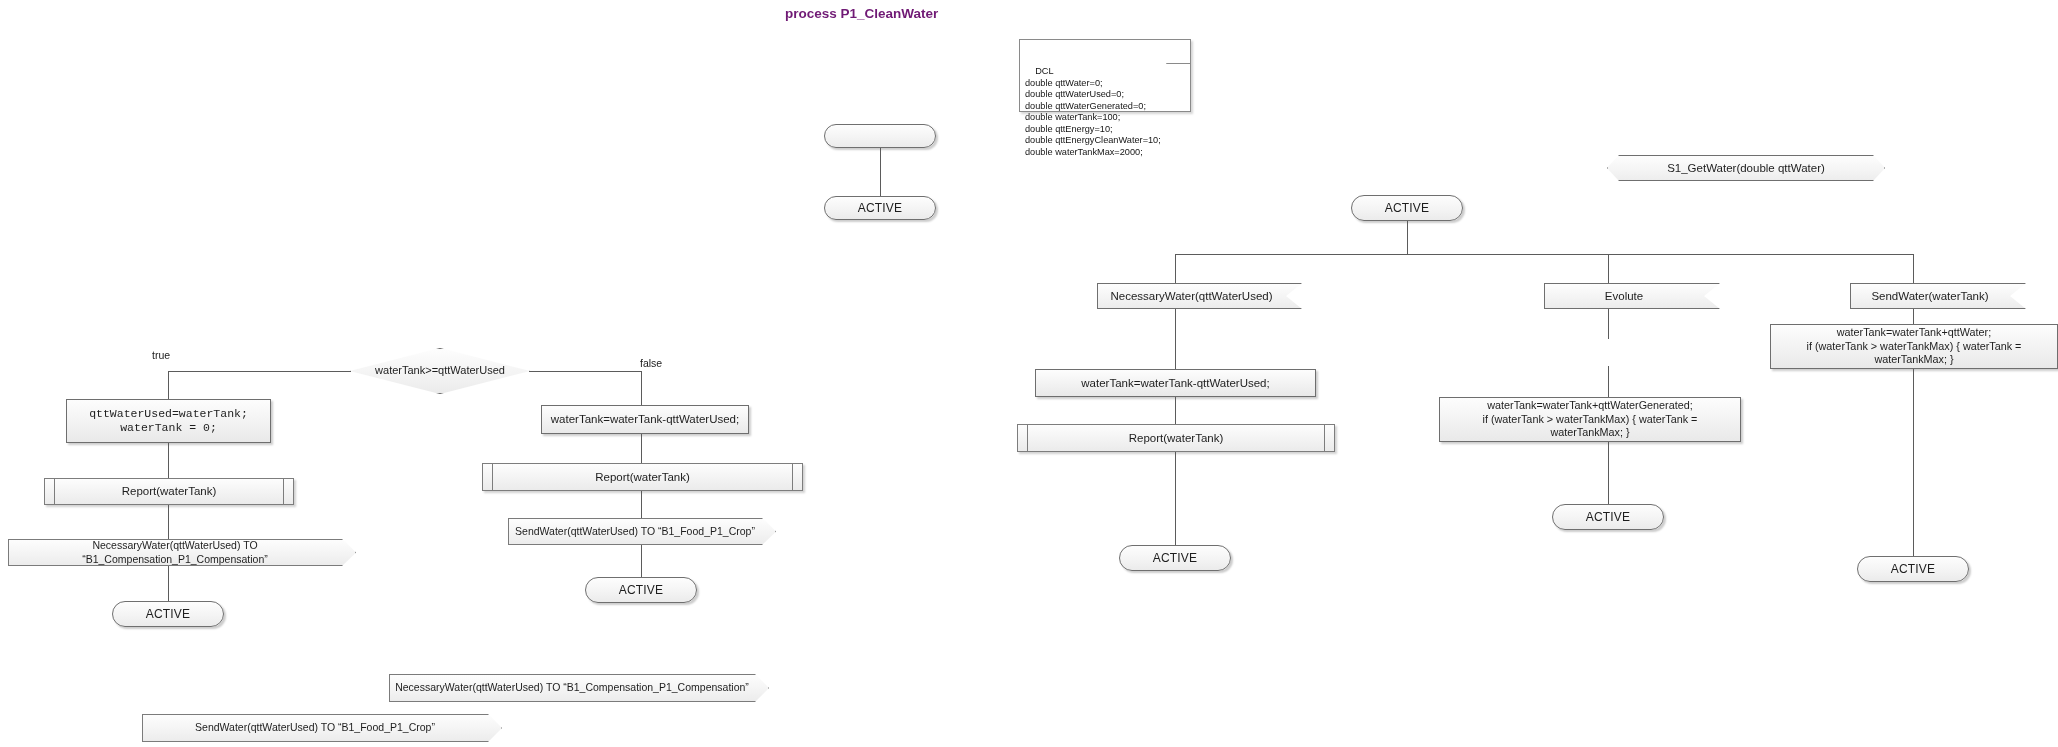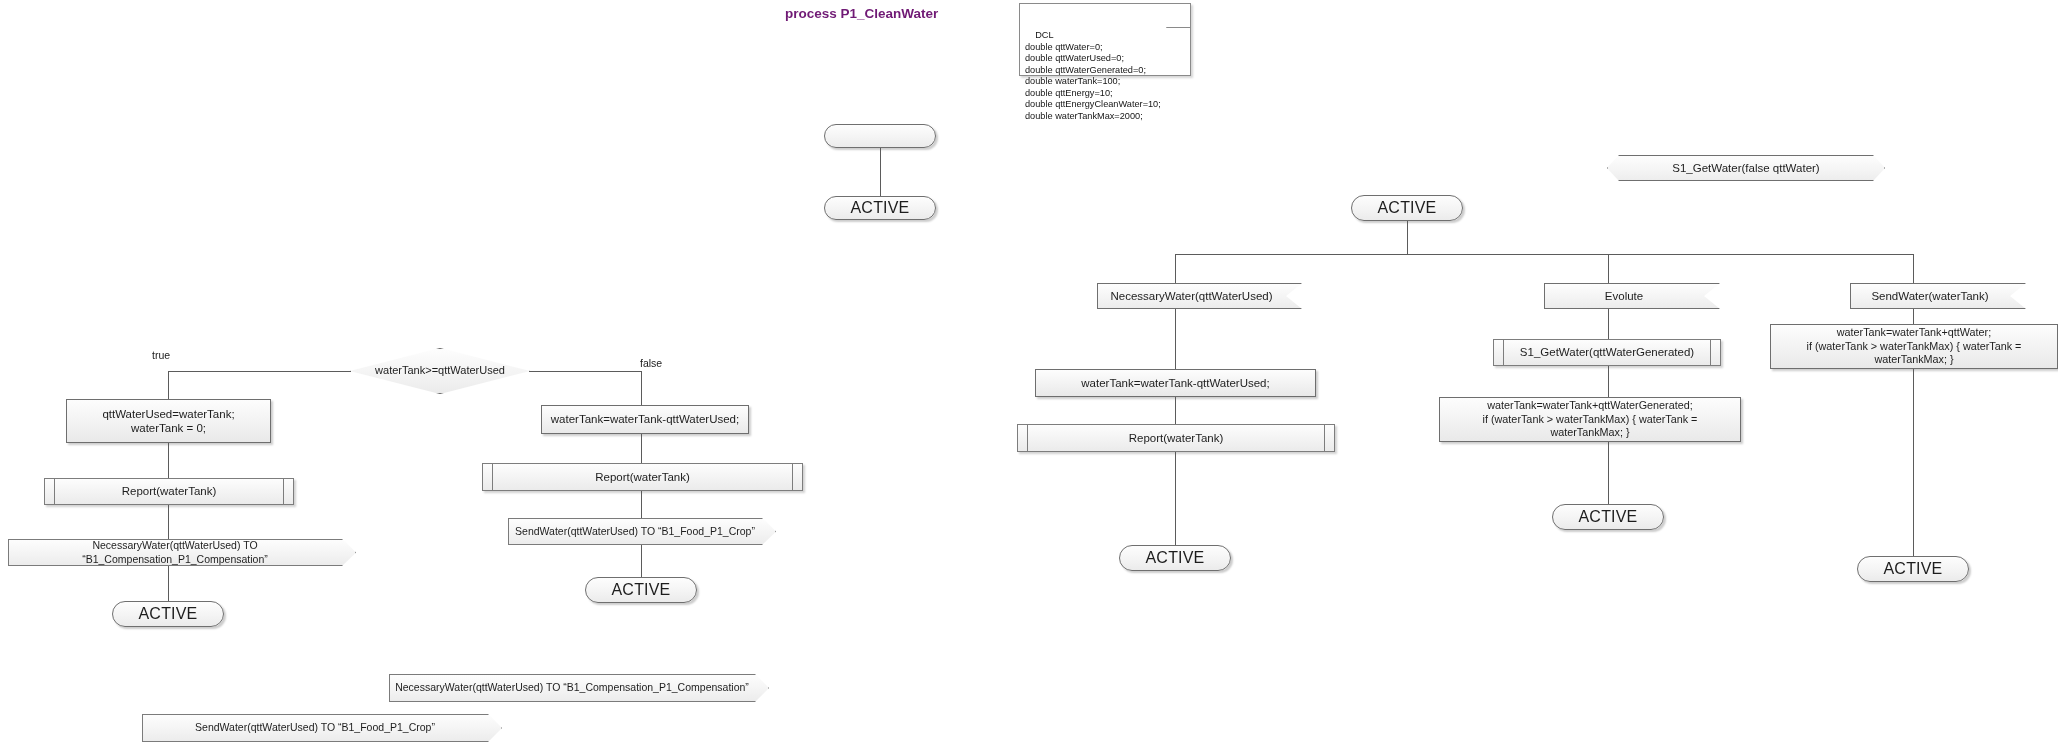--- a/index.html
+++ b/index.html
@@ -33,21 +33,21 @@
     content:"";position:absolute;top:0;bottom:0;width:0;border-left:1.1px solid #7d7d7d;
   }
   .procedure::before{left:9px;}
   .procedure::after{right:9px;}
 
   
   .state{
     background:linear-gradient(to bottom,#fdfdfd 0%,#f4f4f4 55%,#ebebeb 100%);
     border:1.3px solid #6f6f6f;border-radius:999px;
     box-shadow:2px 2px 2px rgba(0,0,0,.20);
-    font-size:16px;letter-spacing:.2px;
+    font-size:12px;letter-spacing:.2px;
   }
 
   
   .output{
     background:linear-gradient(to bottom,#fdfdfd 0%,#f4f4f4 55%,#ececec 100%);
     border:1.1px solid #7b7b7b;
     filter:drop-shadow(2px 2px 1.5px rgba(0,0,0,.18));
     clip-path:polygon(0 0,calc(100% - 14px) 0,100% 50%,calc(100% - 14px) 100%,0 100%);
     padding-right:14px;
   }
@@ -78,21 +78,21 @@
     filter:drop-shadow(1.5px 1.5px 1.2px rgba(0,0,0,.16));
     font-size:11px;
   }
 
   
   .note{
     position:absolute;box-sizing:border-box;
     background:#ffffff;border:1px solid #8a8a8a;
     box-shadow:2px 2px 2px rgba(0,0,0,.16);
     font-size:9.2px;line-height:1.25;padding:3px 5px 3px 5px;
-    text-align:left;white-space:pre;color:#141414;
+    text-align:left;white-space:pre;color:#141414;margin-top:36px;
   }
   .note .foldline{
     position:absolute;right:0;top:0;width:23px;height:23px;
     border-left:1px solid #8a8a8a;border-bottom:1px solid #8a8a8a;
     background:#fff;
     clip-path:polygon(100% 0,100% 100%,0 100%);
   }
 
   
   .title{position:absolute;font-weight:bold;font-size:13.5px;color:#701a75;}
@@ -134,21 +134,21 @@
 
   <div class="edgelabel" style="left:152px;top:349px;">true</div>
   <div class="edgelabel" style="left:640px;top:357px;">false</div>
 
   <div class="hline" style="left:168px;top:371px;width:183px;"></div>
   <div class="vline" style="left:168px;top:371px;height:28px;"></div>
 
   <div class="hline" style="left:529px;top:371px;width:113px;"></div>
   <div class="vline" style="left:641px;top:371px;height:34px;"></div>
 
-  <div class="node task multiline" style="left:66px;top:399px;width:205px;height:44px;">qttWaterUsed=waterTank;
+  <div class="node task multiline" style="left:66px;top:399px;width:205px;height:44px;font-family:Liberation Mono, monospace;">qttWaterUsed=waterTank;
 waterTank = 0;</div>
   <div class="vline" style="left:168px;top:443px;height:35px;"></div>
 
   <div class="node procedure" style="left:44px;top:478px;width:250px;height:27px;">Report(waterTank)</div>
   <div class="vline" style="left:168px;top:505px;height:34px;"></div>
 
   <div class="node output" style="left:8px;top:539px;width:348px;height:27px;font-size:10.5px;">NecessaryWater(qttWaterUsed) TO “B1_Compensation_P1_Compensation”</div>
   <div class="vline" style="left:168px;top:566px;height:35px;"></div>
 
   <div class="node state" style="left:112px;top:601px;width:112px;height:26px;">ACTIVE</div>
@@ -160,21 +160,21 @@
   <div class="vline" style="left:641px;top:491px;height:27px;"></div>
 
   <div class="node output" style="left:508px;top:518px;width:268px;height:27px;font-size:10.5px;">SendWater(qttWaterUsed) TO “B1_Food_P1_Crop”</div>
   <div class="vline" style="left:641px;top:545px;height:32px;"></div>
 
   <div class="node state" style="left:585px;top:577px;width:112px;height:26px;">ACTIVE</div>
 
   <div class="node output" style="left:389px;top:674px;width:380px;height:28px;font-size:10.5px;">NecessaryWater(qttWaterUsed) TO “B1_Compensation_P1_Compensation”</div>
   <div class="node output" style="left:142px;top:714px;width:360px;height:28px;font-size:10.5px;">SendWater(qttWaterUsed) TO “B1_Food_P1_Crop”</div>
 
-  <div class="node hexsig" style="left:1607px;top:155px;width:278px;height:26px;">S1_GetWater(false qttWater)</div>
+  <div class="node hexsig" style="left:1607px;top:155px;width:278px;height:26px;">S1_GetWater(double qttWater)</div>
 
   <div class="node state" style="left:1351px;top:195px;width:112px;height:26px;">ACTIVE</div>
 
   <div class="vline" style="left:1407px;top:221px;height:33px;"></div>
   <div class="hline" style="left:1175px;top:254px;width:739px;"></div>
   <div class="vline" style="left:1175px;top:254px;height:29px;"></div>
   <div class="vline" style="left:1608px;top:254px;height:29px;"></div>
   <div class="vline" style="left:1913px;top:254px;height:29px;"></div>
 
   <div class="node input" style="left:1073px;top:283px;width:205px;height:26px;">NecessaryWater(qttWaterUsed)</div>
@@ -184,21 +184,20 @@
   <div class="vline" style="left:1175px;top:397px;height:27px;"></div>
 
   <div class="node procedure" style="left:1017px;top:424px;width:318px;height:28px;">Report(waterTank)</div>
   <div class="vline" style="left:1175px;top:452px;height:93px;"></div>
 
   <div class="node state" style="left:1119px;top:545px;width:112px;height:26px;">ACTIVE</div>
 
   <div class="node input" style="left:1520px;top:283px;width:176px;height:26px;">Evolute</div>
   <div class="vline" style="left:1608px;top:309px;height:30px;"></div>
 
-  <div class="node procedure" style="left:1493px;top:339px;width:228px;height:27px;">S1_GetWater(qttWaterGenerated)</div>
   <div class="vline" style="left:1608px;top:366px;height:31px;"></div>
 
   <div class="node task multiline" style="left:1439px;top:397px;width:302px;height:45px;font-size:10.8px;">waterTank=waterTank+qttWaterGenerated;
 if (waterTank &gt; waterTankMax) { waterTank = waterTankMax; }</div>
   <div class="vline" style="left:1608px;top:442px;height:62px;"></div>
 
   <div class="node state" style="left:1552px;top:504px;width:112px;height:26px;">ACTIVE</div>
 
   <div class="node input" style="left:1826px;top:283px;width:176px;height:26px;">SendWater(waterTank)</div>
   <div class="vline" style="left:1913px;top:309px;height:15px;"></div>

